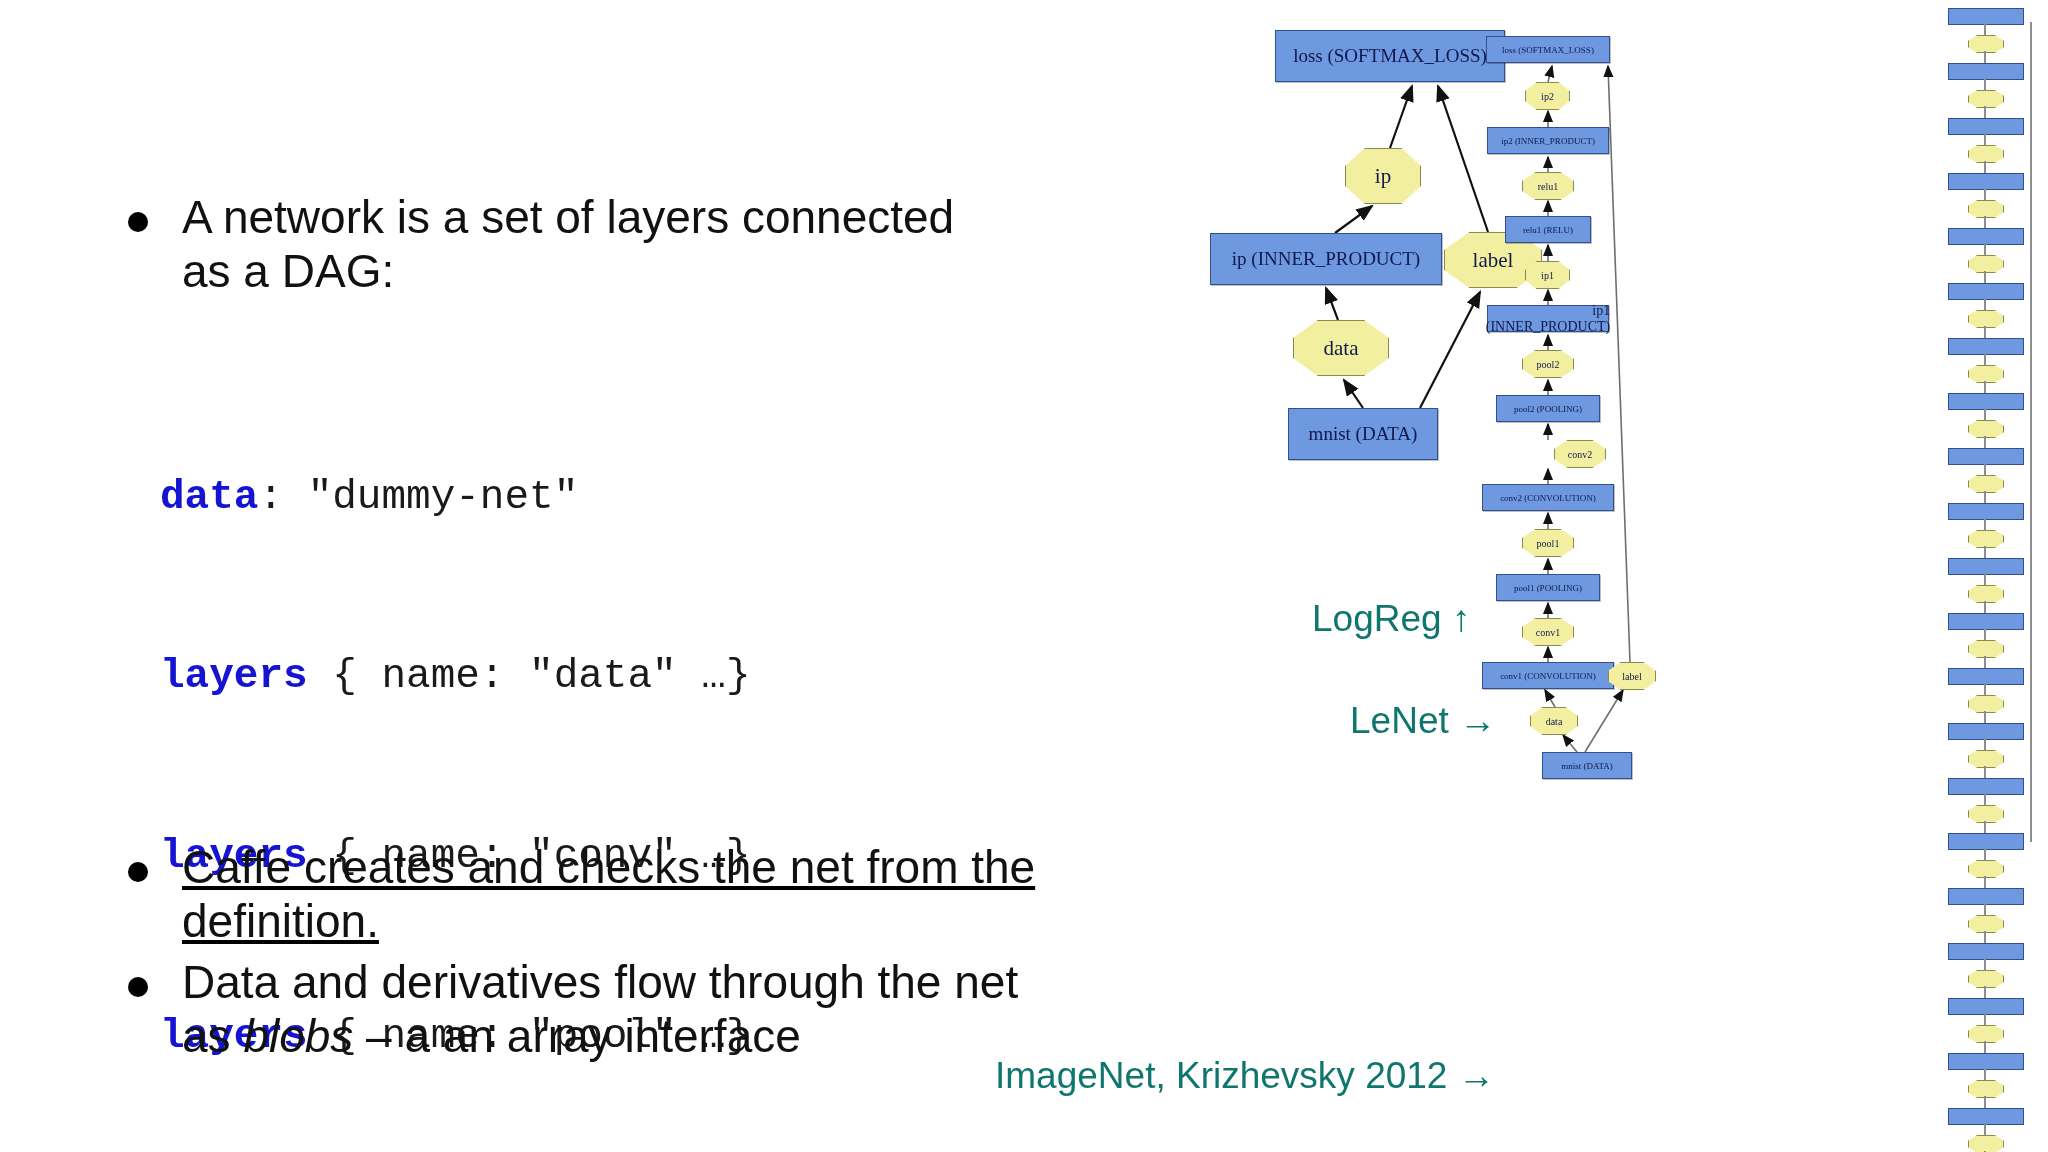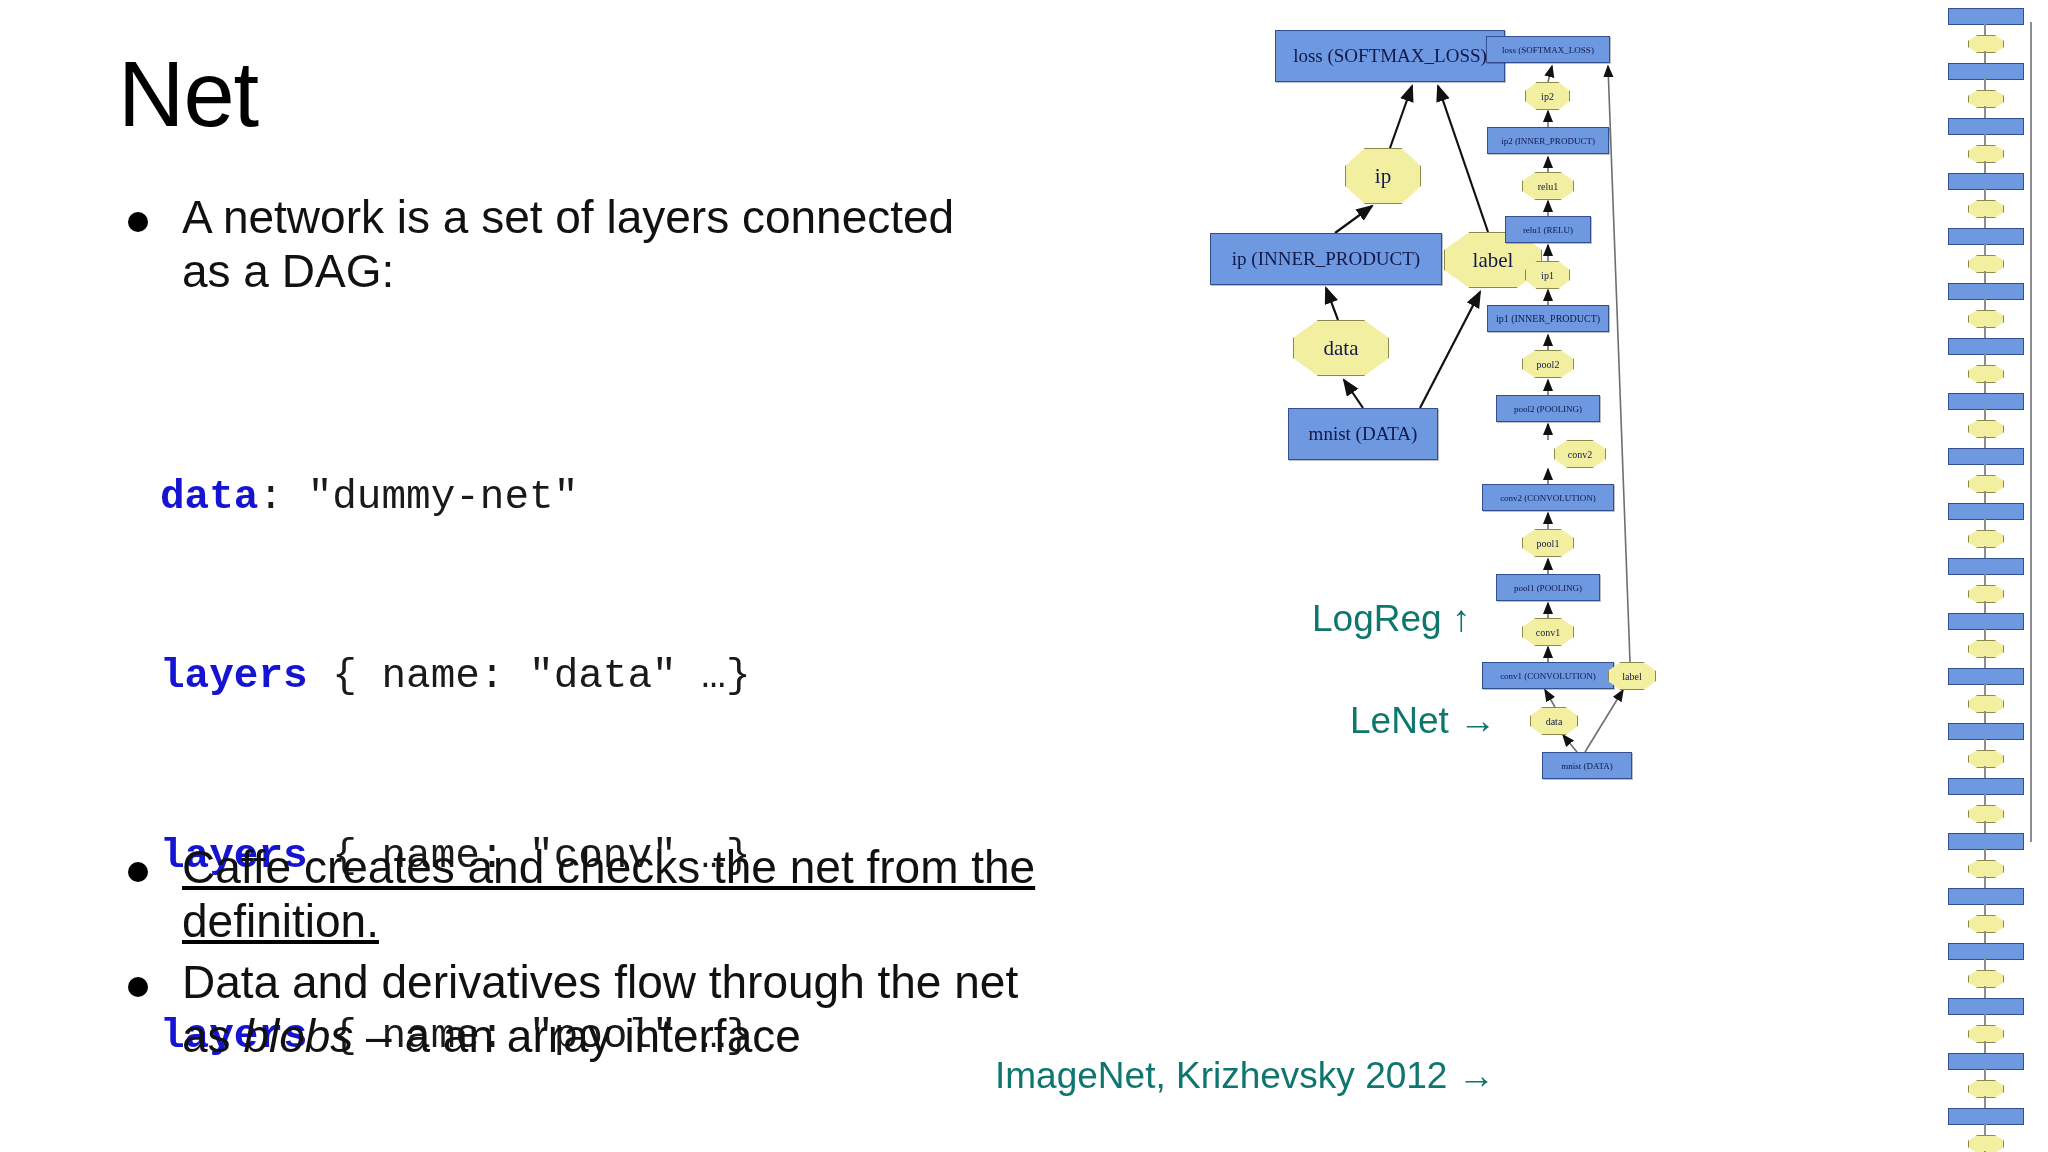--- a/index.html
+++ b/index.html
@@ -85,21 +85,20 @@
   .mini-line{position:absolute;left:54px;width:1.5px;background:#8d8d8d;}
   .mini-side{position:absolute;left:100px;width:1.5px;background:#8d8d8d;}
 </style>
 </head>
 <body>
 
 <div id="slide">
 
   <div class="left">
 
-    <div class="title">Net</div>
 
     <div class="b1 bullet-row">
       <span class="bullet-dot"></span>
       <span class="bullet-text">A network is a set of layers connected as a DAG:</span>
     </div>
 
     <div class="code">
       <div class="line"><span class="kw">data</span><span>: "dummy-net"</span></div>
       <div class="line"><span class="kw">layers</span><span> { name: "data" …}</span></div>
       <div class="line"><span class="kw">layers</span><span> { name: "conv" …}</span></div>
@@ -169,21 +168,21 @@
           <line x1="400" y1="662" x2="378" y2="66"></line>
         </g>
       </svg>
 
       <div class="gnode layerbox" style="left:256px;top:36px;width:124px;height:27px;font-size:9px;">loss (SOFTMAX_LOSS)</div>
       <div class="gnode blobnode" style="left:295px;top:82px;width:45px;height:28px;font-size:10px;">ip2</div>
       <div class="gnode layerbox" style="left:257px;top:127px;width:122px;height:27px;font-size:9px;">ip2 (INNER_PRODUCT)</div>
       <div class="gnode blobnode" style="left:292px;top:172px;width:52px;height:28px;font-size:10px;">relu1</div>
       <div class="gnode layerbox" style="left:275px;top:216px;width:86px;height:27px;font-size:9px;">relu1 (RELU)</div>
       <div class="gnode blobnode" style="left:295px;top:261px;width:45px;height:28px;font-size:10px;">ip1</div>
-      <div class="gnode layerbox" style="left:257px;top:305px;width:122px;height:27px;font-size:10px;">ip1 (INNER_PRODUCT)</div>
+      <div class="gnode layerbox" style="left:257px;top:305px;width:122px;height:27px;font-size:14px;">ip1 (INNER_PRODUCT)</div>
       <div class="gnode blobnode" style="left:292px;top:350px;width:52px;height:28px;font-size:10px;">pool2</div>
       <div class="gnode layerbox" style="left:266px;top:395px;width:104px;height:27px;font-size:9px;">pool2 (POOLING)</div>
       <div class="gnode blobnode" style="left:292px;top:440px;width:52px;height:28px;font-size:10px;margin-left:32px;">conv2</div>
       <div class="gnode layerbox" style="left:252px;top:484px;width:132px;height:27px;font-size:9px;">conv2 (CONVOLUTION)</div>
       <div class="gnode blobnode" style="left:292px;top:529px;width:52px;height:28px;font-size:10px;">pool1</div>
       <div class="gnode layerbox" style="left:266px;top:574px;width:104px;height:27px;font-size:9px;">pool1 (POOLING)</div>
       <div class="gnode blobnode" style="left:292px;top:618px;width:52px;height:28px;font-size:10px;">conv1</div>
       <div class="gnode layerbox" style="left:252px;top:662px;width:132px;height:27px;font-size:9px;">conv1 (CONVOLUTION)</div>
       <div class="gnode blobnode" style="left:378px;top:662px;width:48px;height:28px;font-size:10px;">label</div>
       <div class="gnode blobnode" style="left:300px;top:707px;width:48px;height:28px;font-size:10px;">data</div>

